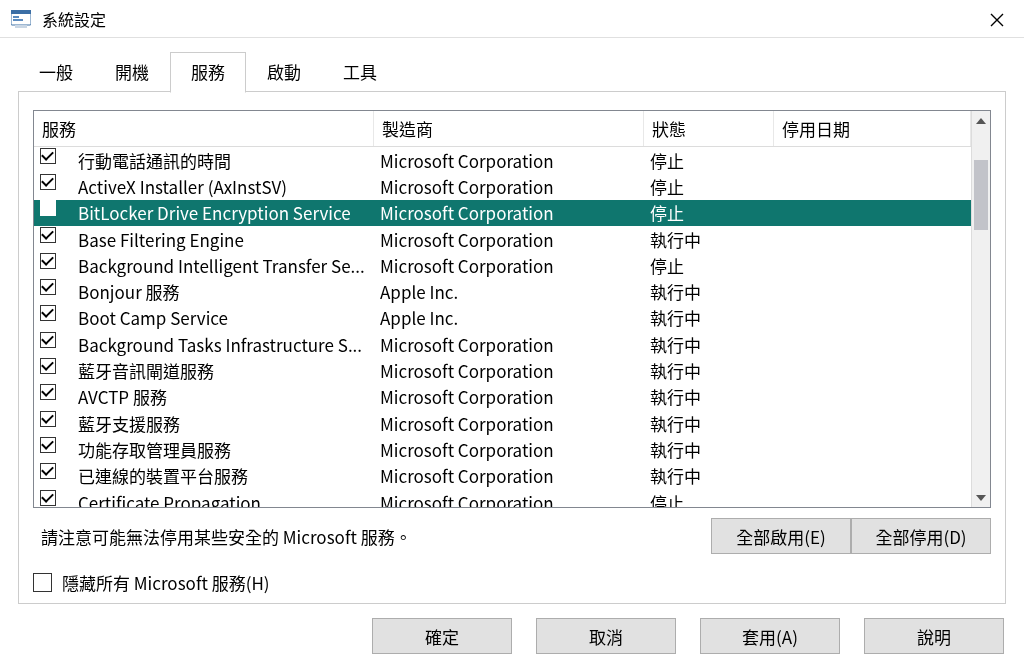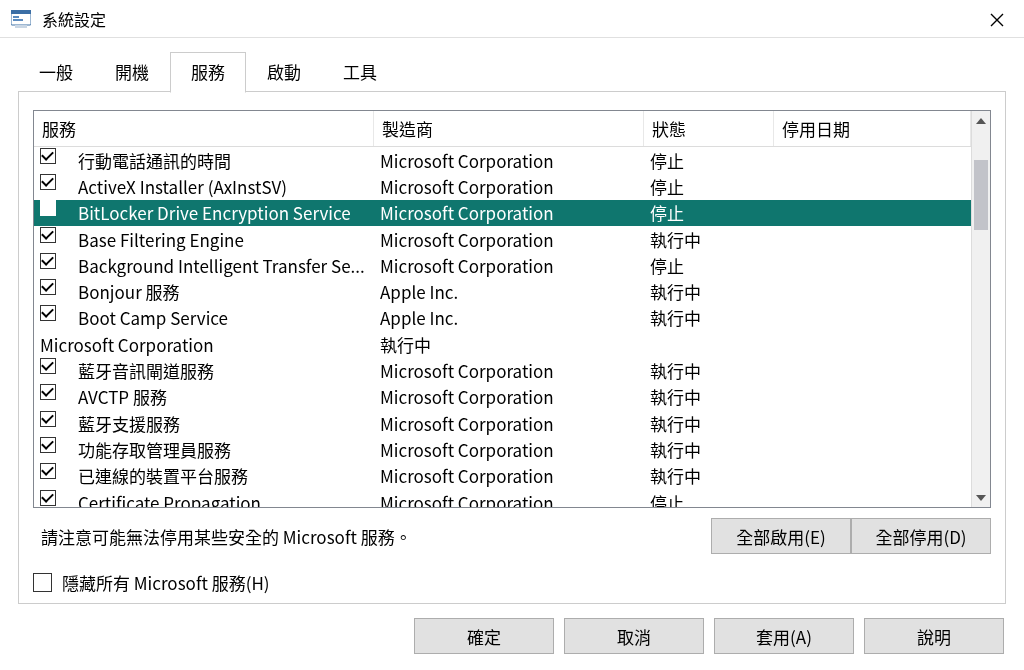--- a/index.html
+++ b/index.html
@@ -89,21 +89,21 @@
   .winbtn {
     min-width:140px; height:36px; border:1px solid #adadad; background:#e1e1e1;
     font-size:17px; color:#000; display:flex; align-items:center; justify-content:center;
     cursor:pointer;
   }
   .hide-row { margin-top:16px; display:flex; align-items:center; gap:10px; font-size:17px;}
   .bigchk {
     width:19px;height:19px;border:1px solid #333;background:#fff;display:inline-block;
   }
   .footer {
-    display:flex; justify-content:flex-end; gap:10px; padding:14px 20px 16px 20px;
+    display:flex; justify-content:flex-end; gap:24px; padding:14px 20px 16px 20px;
   }
 </style>
 </head>
 <body>
 
 <div class="window">
 
   <div class="titlebar">
     <span class="icon">
       <svg width="20" height="18" viewBox="0 0 20 18">
@@ -197,20 +197,24 @@
             <div class="row">
               <div class="cell first">
                 <span class="chk checked"></span>
                 <span>Boot Camp Service</span>
               </div>
               <div class="cell">Apple Inc.</div>
               <div class="cell">執行中</div>
               <div class="cell"></div>
             </div>
             <div class="row">
+              <div class="cell first">
+                <span class="chk checked"></span>
+                <span>Background Tasks Infrastructure S...</span>
+              </div>
               <div class="cell">Microsoft Corporation</div>
               <div class="cell">執行中</div>
               <div class="cell"></div>
             </div>
             <div class="row">
               <div class="cell first">
                 <span class="chk checked"></span>
                 <span>藍牙音訊閘道服務</span>
               </div>
               <div class="cell">Microsoft Corporation</div>

